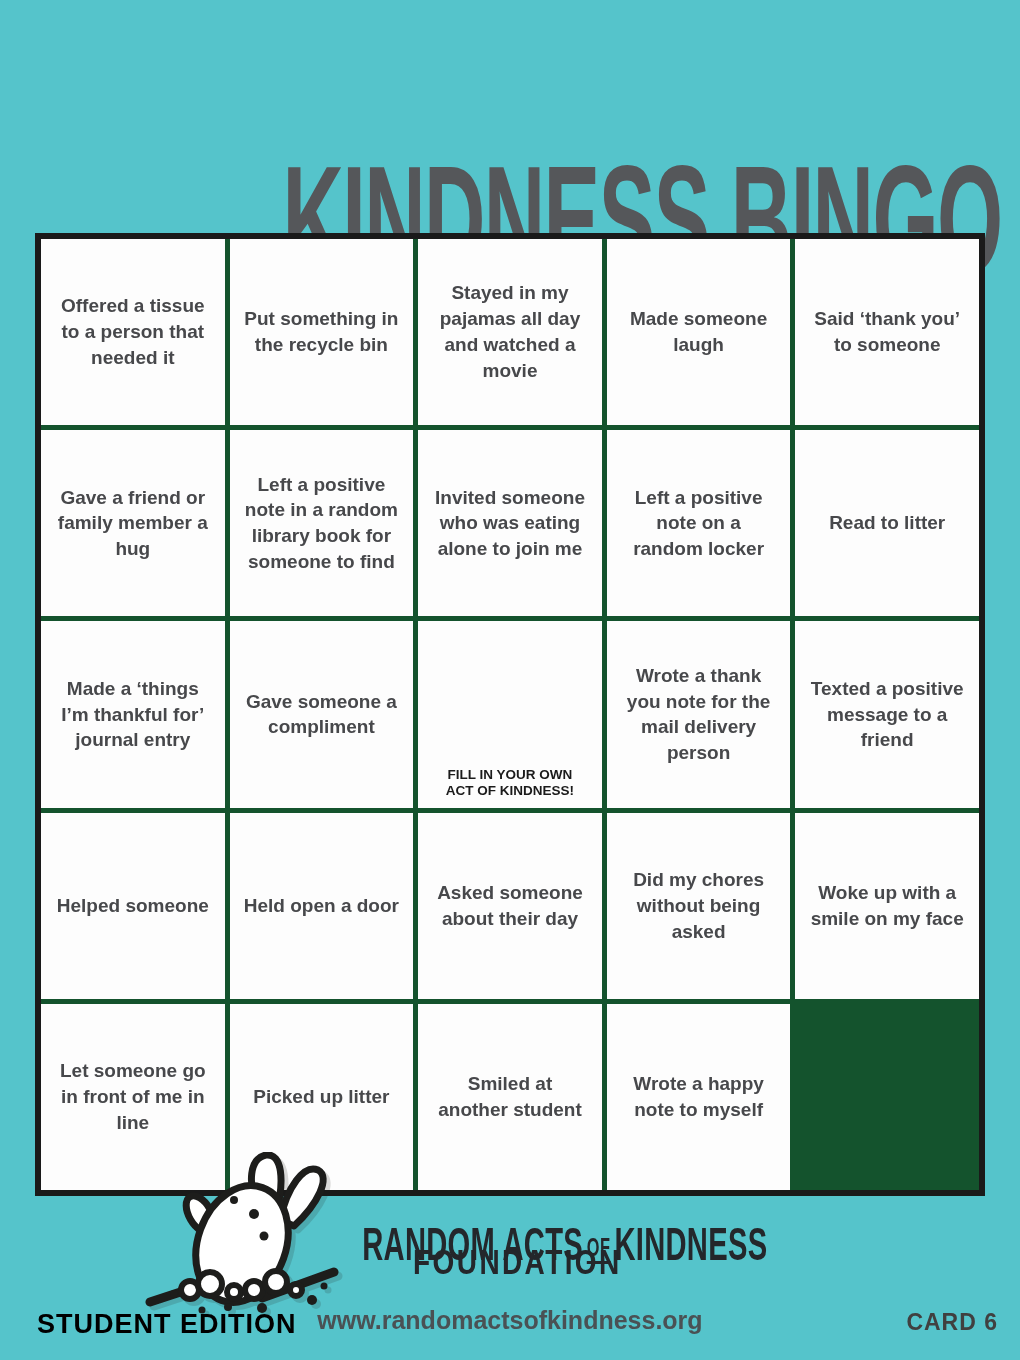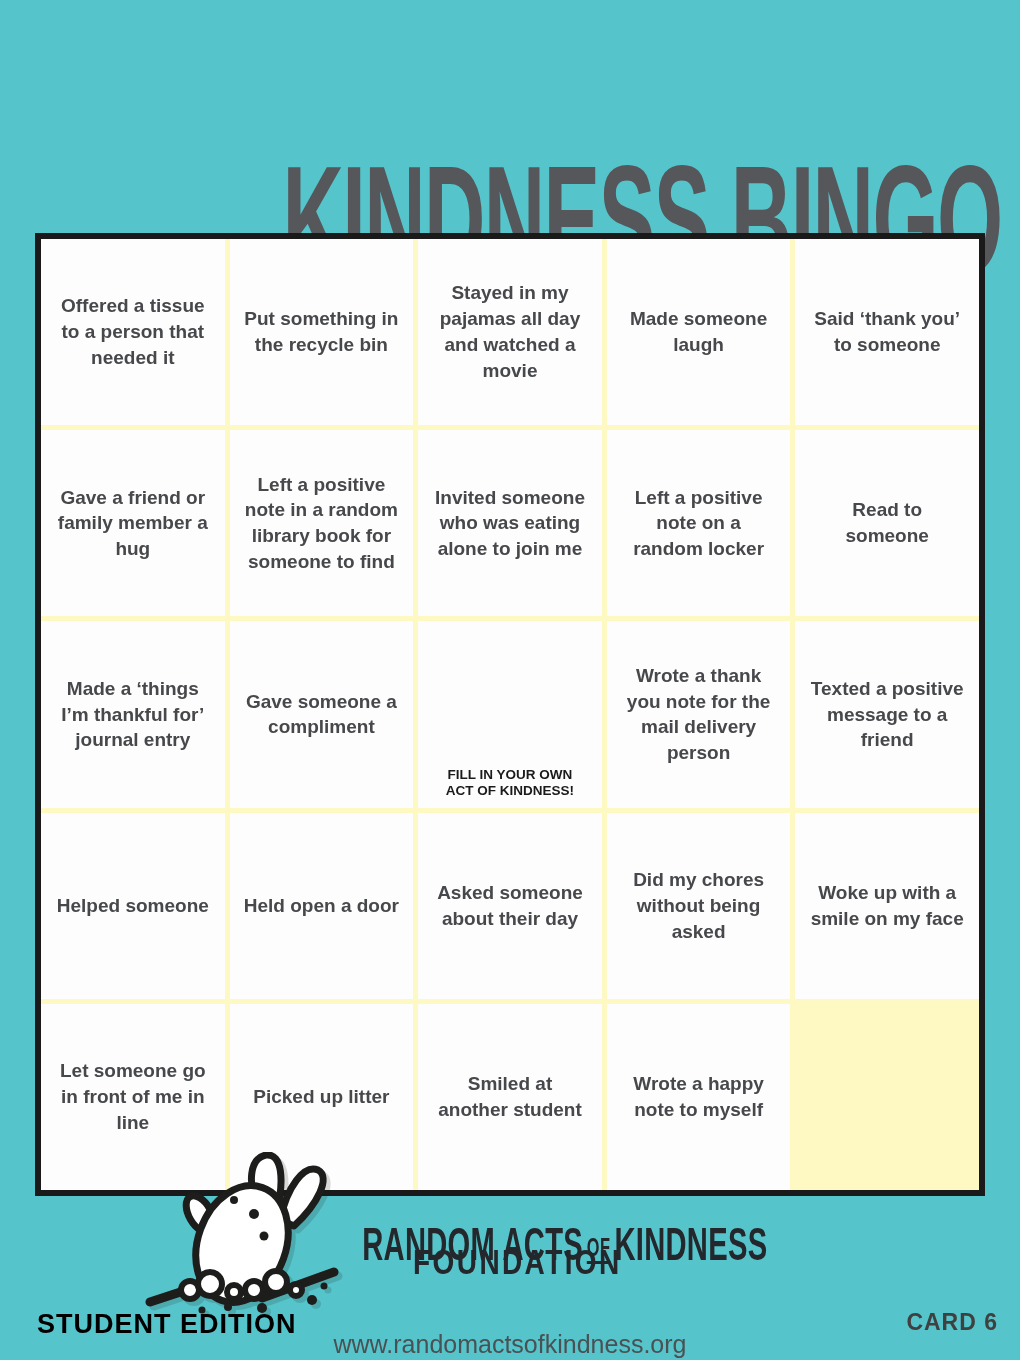--- a/index.html
+++ b/index.html
@@ -35,21 +35,21 @@
 
   
   .grid {
     position: absolute;
     left: 35px;
     top: 233px;
     width: 950px;
     height: 963px;
     box-sizing: border-box;
     border: 6px solid #1A1A1A;
-    background: #fef9c3;
+    background: #14532d;
     display: grid;
     grid-template-columns: repeat(5, 1fr);
     grid-template-rows: repeat(5, 1fr);
     gap: 5px;
     z-index: 1;
   }
   .cell {
     background: #FDFDFD;
     display: flex;
     align-items: center;
@@ -129,25 +129,24 @@
     transform: scaleX(0.8);
     transform-origin: center;
     margin-left: 14px;
   }
   .website {
     position: absolute;
     top: 1306px;
     left: 0;
     width: 100%;
     text-align: center;
-    font-weight: normal;
+    font-weight: bold;
     font-size: 25px;
     color: #4A5154;
     z-index: 2;
-    margin-top: 24px;
   }
   .edition {
     position: absolute;
     left: 37px;
     top: 1309px;
     font-weight: bold;
     font-size: 27px;
     letter-spacing: 1px;
     color: #000000;
     z-index: 2;
@@ -190,21 +189,21 @@
   <div class="cell">
       <span>Left a positive note in a random library book for someone to find</span>
     </div>
   <div class="cell">
       <span>Invited someone who was eating alone to join me</span>
     </div>
   <div class="cell">
       <span>Left a positive note on a random locker</span>
     </div>
   <div class="cell">
-      <span>Read to someone</span>
+      <span>Read to litter</span>
     </div>
   <div class="cell">
       <span>Made a ‘things I’m thankful for’ journal entry</span>
     </div>
   <div class="cell">
       <span>Gave someone a compliment</span>
     </div>
   <div class="cell cell--fill">
       <span>FILL IN YOUR OWN ACT OF KINDNESS!</span>
     </div>

